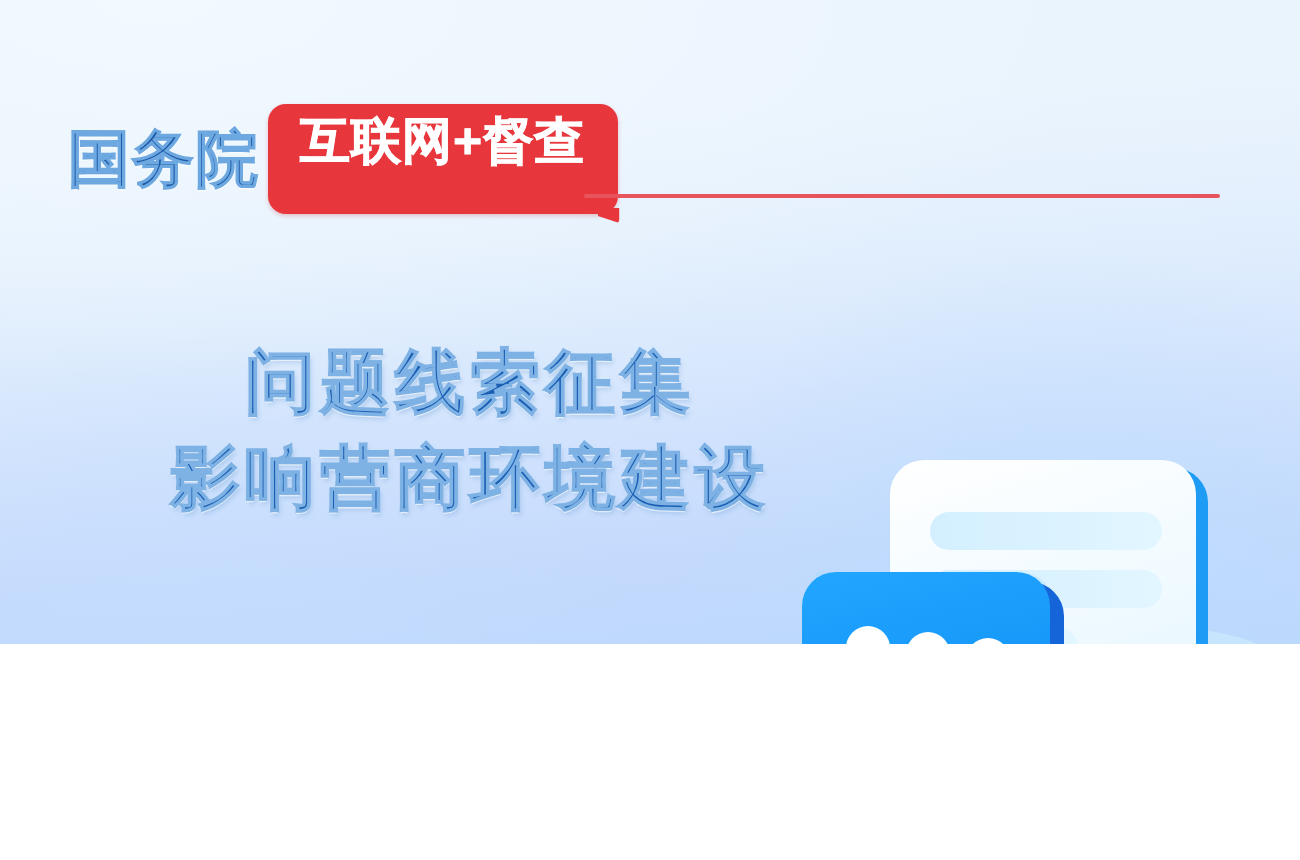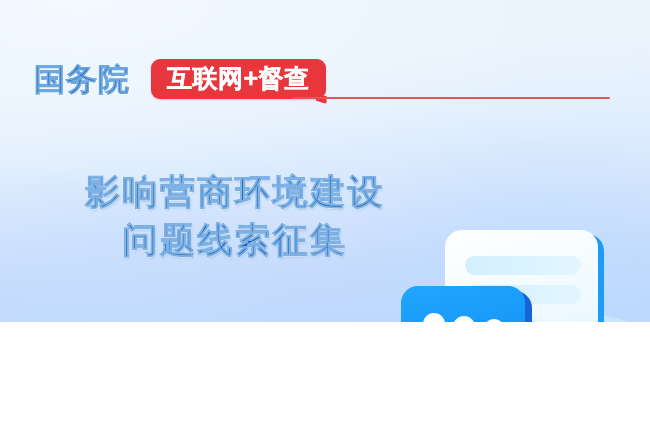--- a/index.html
+++ b/index.html
@@ -68,24 +68,24 @@
     line-height: 1;
     color: #1c5aa8;
     letter-spacing: 1px;
     -webkit-text-stroke: 0.6px #6ea8e0;
     text-shadow: 0 1px 0 rgba(255,255,255,0.55);
     white-space: nowrap;
   }
 
   .badge {
     position: relative;
-    margin-left: 21px;
+    margin-left: 4px;
     background: #e8363d;
     border-radius: 9px;
-    padding: 7px 16px 8px 16px;
+    padding: 7px 16px 23px 16px;
     line-height: 1;
     box-shadow: 0 1px 2px rgba(190,40,50,0.25);
   }
   .badge-text {
     font-family: "Liberation Sans", sans-serif;
     font-size: 25px;
     font-weight: bold;
     color: #ffffff;
     letter-spacing: 0.5px;
     white-space: nowrap;
@@ -162,22 +162,22 @@
     <span class="gov-label">国务院</span>
 
     <span class="badge">
       <span class="badge-text">互联网+督查</span>
     </span>
   </div>
 
   <div id="header-rule"></div>
 
   <div id="title-block">
+    <div class="title-line">问题线索征集</div>
     <div class="title-line">影响营商环境建设</div>
-    <div class="title-line">问题线索征集</div>
   </div>
 
   <div id="illustration">
     <svg viewBox="0 0 252 210" xmlns="http://www.w3.org/2000/svg">
       <defs>
         <linearGradient id="gradBig" x1="0" y1="0" x2="0.35" y2="1">
           <stop offset="0%" stop-color="#ffffff"></stop>
           <stop offset="55%" stop-color="#f3fbff"></stop>
           <stop offset="100%" stop-color="#e9f7ff"></stop>
         </linearGradient>

